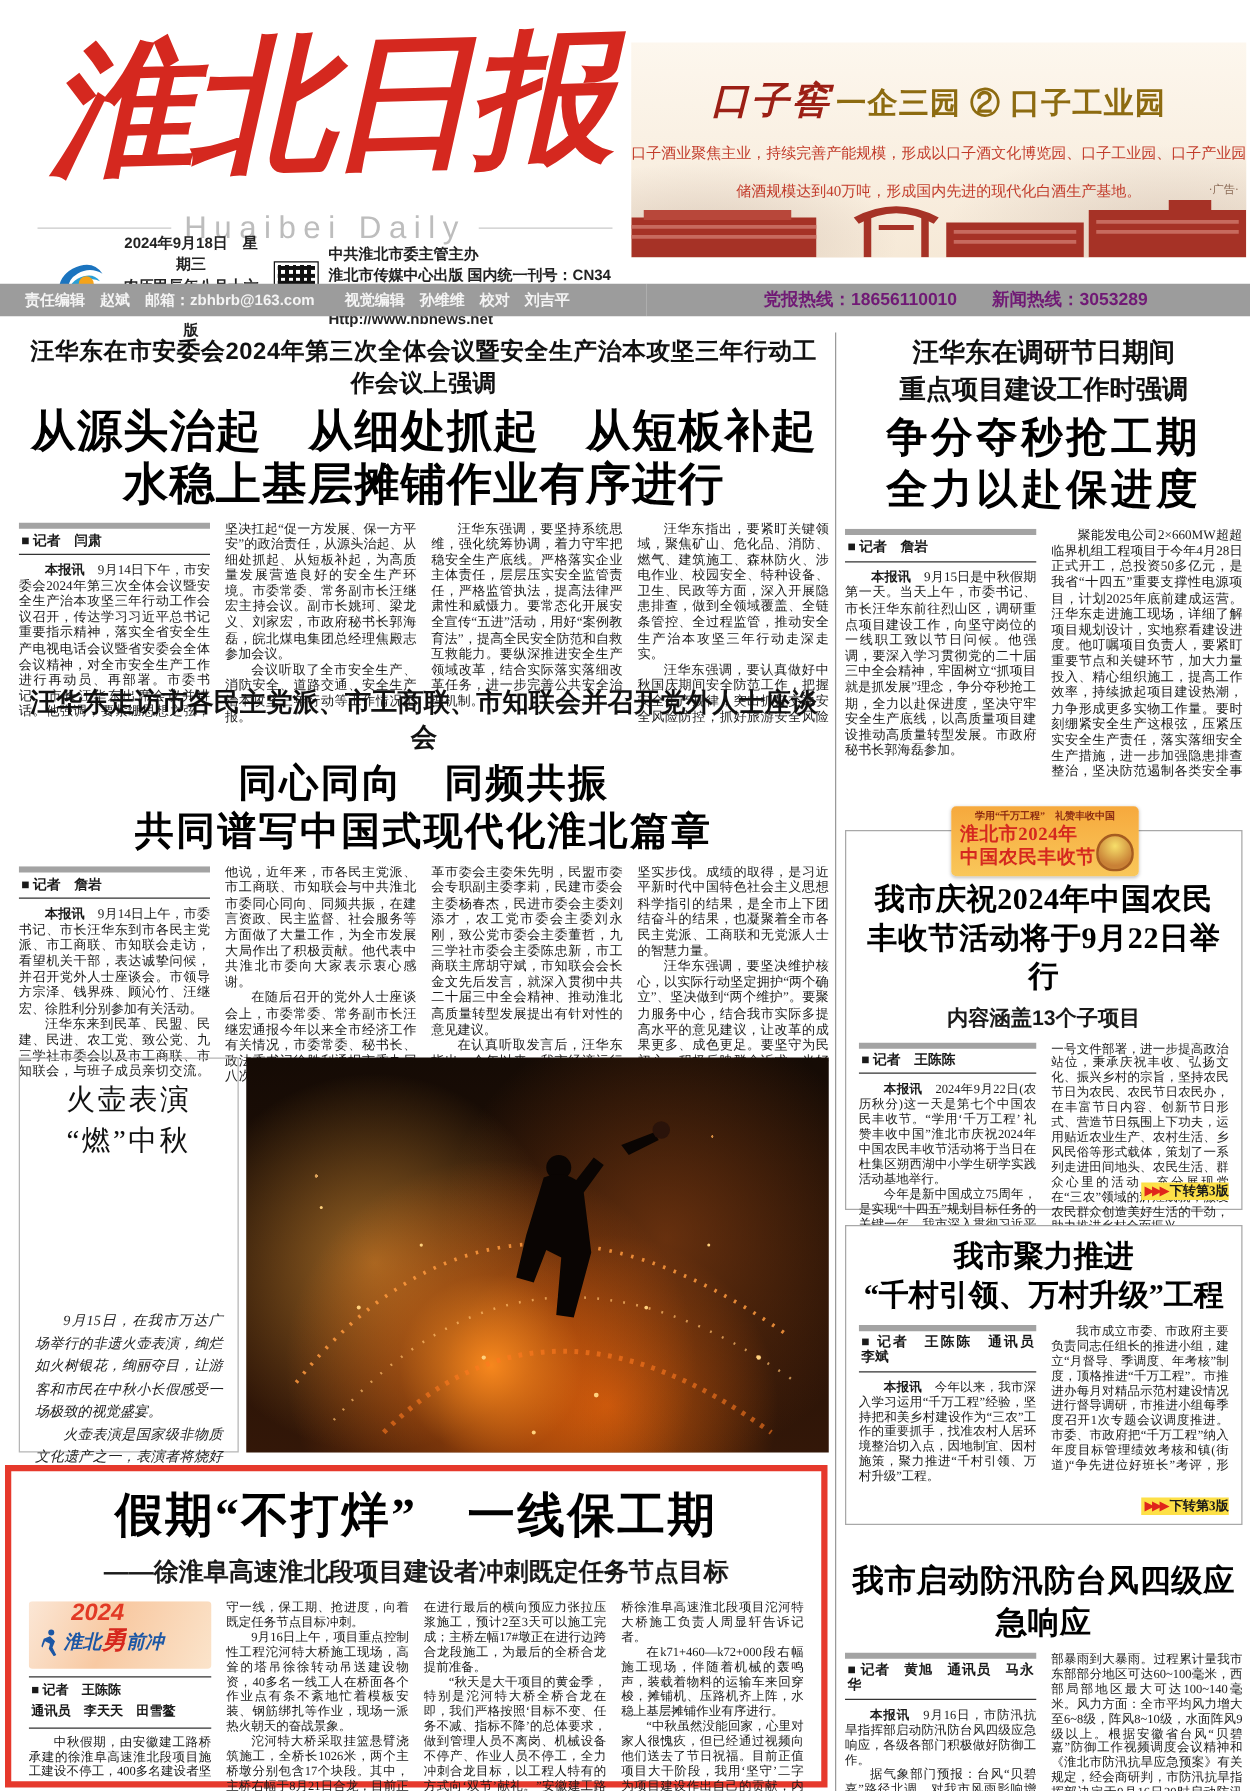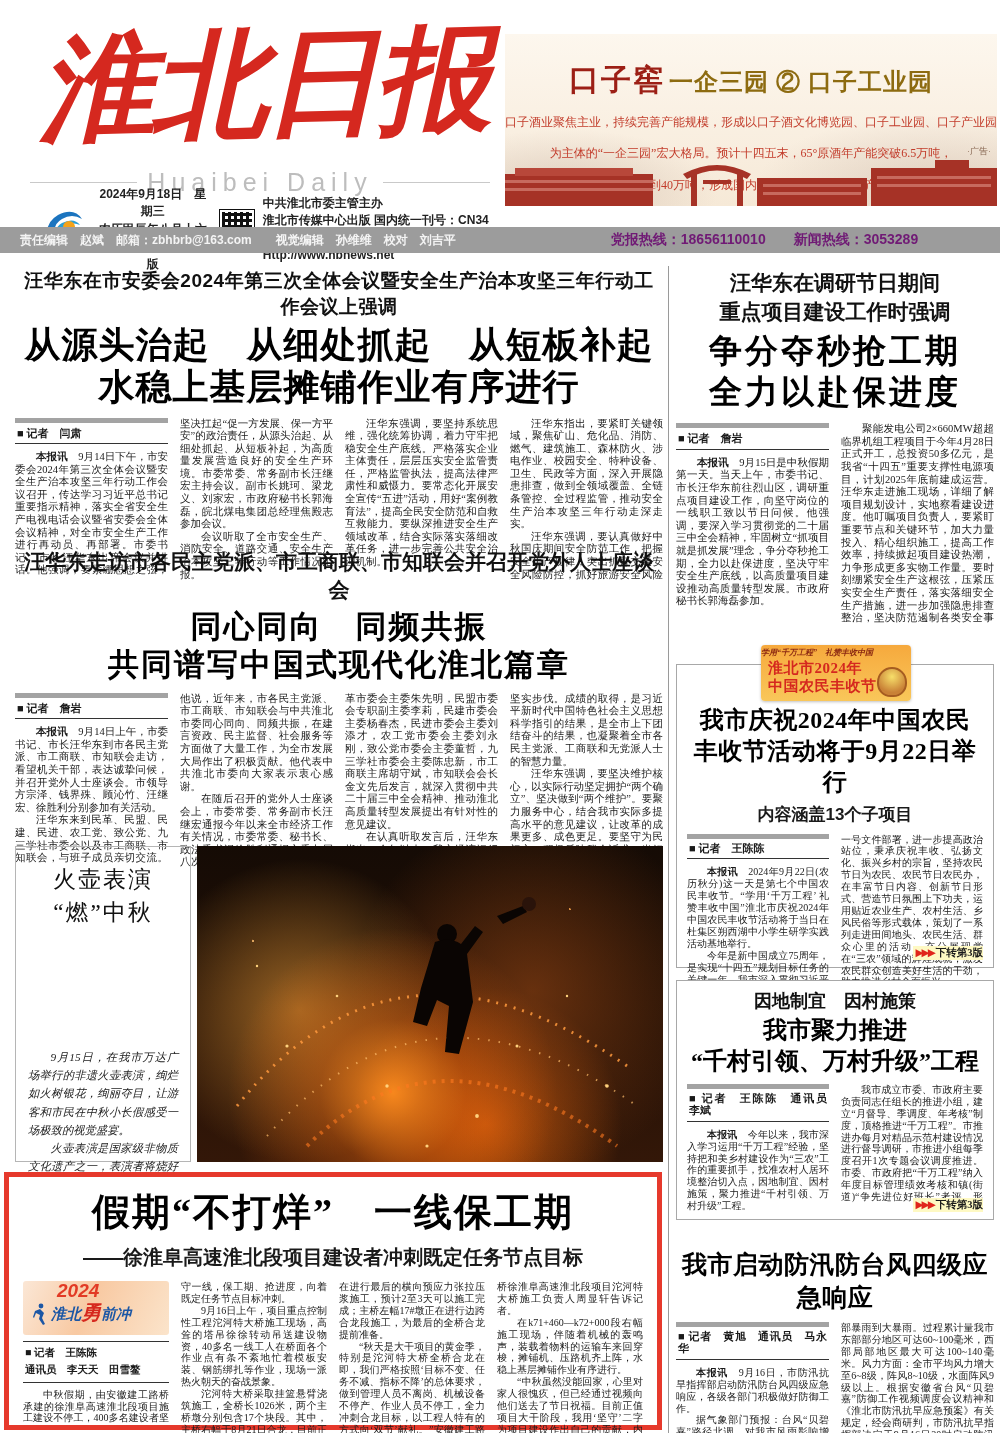--- a/index.html
+++ b/index.html
@@ -19,42 +19,42 @@
   .qr{width:34px;height:34px;background:
       repeating-linear-gradient(0deg,#111 0 3px,transparent 3px 6px),
       repeating-linear-gradient(90deg,#111 0 3px,#fff 3px 6px);border:2px solid #fff;outline:1px solid #111;}
   
   .ad{position:absolute;left:505px;top:34px;width:492px;height:172px;overflow:hidden;
       background:
         radial-gradient(ellipse 220px 90px at 12% 92%, rgba(189,166,152,.45), transparent 70%),
         radial-gradient(ellipse 260px 100px at 88% 88%, rgba(189,166,152,.4), transparent 70%),
         linear-gradient(#fdf7ee,#f6e9d7);text-align:center;}
   .ad-title{margin-top:26px;font-weight:900;}
-  .ad-title .cal{font-size:30px;color:#9c1f15;letter-spacing:2px;}
+  .ad-title .cal{font-size:30px;color:#9c1f15;font-style:italic;letter-spacing:2px;}
   .ad-title .gold{font-size:24px;color:#8d6b10;letter-spacing:1px;}
   .ad-lines{margin-top:6px;font-size:12px;font-weight:normal;color:#c23b2a;line-height:1.62;}
   .ad-mark{position:absolute;right:6px;bottom:48px;font-size:9px;color:#8a6a55;}
   .ad-sil{position:absolute;left:0;bottom:0;width:100%;height:52px;}
   
   .bar{position:absolute;top:227px;height:26px;background:#9c9c9c;display:flex;align-items:center;}
   .bar-left{left:0;width:497px;padding-left:20px;color:#f4f4f4;font-size:12px;font-weight:bold;
       font-family:"Liberation Sans",sans-serif;}
   .bar-right{left:517px;width:495px;justify-content:center;color:#701a75;font-size:14px;font-weight:bold;
       font-family:"Liberation Sans",sans-serif;}
   
   .vrule{position:absolute;left:668px;top:266px;width:1px;height:1167px;background:#9a9a9a;}
   .kicker{font-family:"Liberation Sans",sans-serif;font-weight:bold;text-align:center;color:#111;}
   .headline{font-weight:900;text-align:center;color:#000;}
   .cols{column-gap:12px;font-size:10.5px;line-height:12.6px;text-align:justify;overflow:hidden;}
   .cols p{margin:0;text-indent:2em;}
   .cols-4{column-count:4;}
   .cols-2{column-count:2;}
   .byline{border-top:5px solid #a3a3a3;border-bottom:1px solid #333;padding:4px 2px;font-weight:bold;
       font-size:11px;margin-bottom:7px;text-indent:0;break-inside:avoid;}
-  .jump{position:absolute;right:10px;bottom:7px;font-size:10.5px;font-weight:bold;background:#fef9c3;padding-left:3px;}
+  .jump{position:absolute;right:10px;bottom:7px;font-size:10.5px;font-weight:bold;background:#fde047;padding-left:3px;}
   .jump .arrows{color:#e0251b;letter-spacing:-2px;margin-right:2px;}
   
   #article1{position:absolute;left:15px;top:268px;width:648px;}
   #article1 .kicker{font-size:19px;letter-spacing:.5px;}
   #article1 .headline{font-family:"Liberation Sans",sans-serif;font-size:36px;line-height:1.16;margin-top:4px;letter-spacing:1px;}
   #article1 .cols{margin-top:10px;height:164px;}
   #article2{position:absolute;left:15px;top:548px;width:648px;}
   #article2 .kicker{font-size:21px;}
   #article2 .headline{font-size:31px;line-height:1.22;margin-top:4px;letter-spacing:2px;}
   #article2 .cols{margin-top:9px;height:182px;}
@@ -92,21 +92,21 @@
       font-size:10.5px;line-height:1.6;margin-bottom:6px;break-inside:avoid;}
   
   #r-a{position:absolute;left:676px;top:268px;width:318px;}
   #r-a .kicker{font-size:21px;line-height:1.4;}
   #r-a .headline{font-size:33px;line-height:1.25;letter-spacing:3px;margin-top:4px;}
   #r-a .cols{margin-top:10px;height:202px;}
   .rbox{position:absolute;left:676px;width:318px;border:1px solid #a8a8a8;box-sizing:border-box;background:#fff;}
   #r-b{top:664px;height:304px;padding:40px 10px 6px;}
   .harvest-banner{position:absolute;left:84px;top:-20px;width:150px;height:56px;border-radius:4px;
       background:linear-gradient(#f6a93d,#f9c75a);box-shadow:0 1px 3px rgba(0,0,0,.25);overflow:hidden;}
-  .hb-top{font-size:8px;color:#8c2a12;text-align:left;margin-top:2px;font-weight:bold;font-style:italic;}
+  .hb-top{font-size:8px;color:#8c2a12;text-align:center;margin-top:2px;font-weight:bold;}
   .hb-main{font-size:15px;font-weight:900;color:#d5281f;text-align:left;line-height:1.22;padding-left:7px;margin-top:1px;letter-spacing:.5px;}
   .hb-basket{position:absolute;right:4px;bottom:4px;width:26px;height:26px;border-radius:50% 50% 45% 45%;
       background:radial-gradient(circle at 50% 30%,#f7df6a,#c98136 70%);border:2px solid #a55c20;}
   #r-b .headline{font-size:24px;line-height:1.3;letter-spacing:.5px;}
   #r-b .subhead{font-family:"Liberation Sans",sans-serif;font-weight:bold;font-size:17px;text-align:center;margin-top:4px;}
   #r-b .cols{margin-top:8px;height:164px;font-size:10px;line-height:11.9px;}
   #r-c{top:980px;height:240px;padding:8px 10px 6px;}
   #r-c .kicker{font-size:18px;}
   #r-c .headline{font-size:24px;line-height:1.3;margin-top:2px;}
   #r-c .cols{margin-top:7px;height:128px;font-size:10px;line-height:11.8px;}
@@ -146,21 +146,20 @@
     </span>
   </div>
 
   <div class="ad">
     <div class="ad-title">
       <span class="cal">口子窖</span>
       <span class="gold">一企三园 ② 口子工业园</span>
     </div>
     <div class="ad-lines">
         <p>口子酒业聚焦主业，持续完善产能规模，形成以口子酒文化博览园、口子工业园、口子产业园</p>
-        <p>为主体的“一企三园”宏大格局。预计十四五末，65°原酒年产能突破6.5万吨，</p>
         <p>储酒规模达到40万吨，形成国内先进的现代化白酒生产基地。</p>
       </div>
     <div class="ad-mark">·广告·</div>
     <svg class="ad-sil" viewBox="0 0 492 52" preserveAspectRatio="none">
       <rect x="0" y="20" width="148" height="32" fill="#a63226"></rect>
       <rect x="10" y="14" width="118" height="8" fill="#b8473a"></rect>
       <rect x="0" y="26" width="148" height="3" fill="#c76a5e"></rect>
       <rect x="0" y="34" width="148" height="3" fill="#c76a5e"></rect>
       <path d="M186 52 V18 h6 V52 Z M232 52 V18 h6 V52 Z" fill="#a63226"></path>
       <path d="M178 20 Q212 2 246 20 l-4 5 Q212 8 182 25 Z" fill="#a63226"></path>
@@ -324,21 +323,20 @@
           <p><b>本报讯　</b>2024年9月22日(农历秋分)这一天是第七个中国农民丰收节。“学用‘千万工程’ 礼赞丰收中国”淮北市庆祝2024年中国农民丰收节活动将于当日在杜集区朔西湖中小学生研学实践活动基地举行。</p>
           <p>今年是新中国成立75周年，是实现“十四五”规划目标任务的关键一年。我市深入贯彻习近平总书记重要指示精神，根据中央一号文件部署，进一步提高政治站位，秉承庆祝丰收、弘扬文化、振兴乡村的宗旨，坚持农民节日为农民、农民节日农民办，在丰富节日内容、创新节日形式、营造节日氛围上下功夫，运用贴近农业生产、农村生活、乡风民俗等形式载体，策划了一系列走进田间地头、农民生活、群众心里的活动，充分展现党在“三农”领域的辉煌成就，激发农民群众创造美好生活的干劲，助力推进乡村全面振兴。</p>
         </div>
     </div>
     <div class="jump">
       <span class="arrows">▶▶▶</span><span>下转第3版</span>
     </div>
   </div>
 
   <div id="r-c" class="rbox">
-    <div class="kicker">因地制宜　因村施策</div>
     <div class="headline">
       <span>我市聚力推进</span><br>
       <span>“千村引领、万村升级”工程</span>
     </div>
     <div class="cols cols-2">
       <div class="byline">■ 记者　王陈陈　通讯员　李斌</div>
       <div>
           <p><b>本报讯　</b>今年以来，我市深入学习运用“千万工程”经验，坚持把和美乡村建设作为“三农”工作的重要抓手，找准农村人居环境整治切入点，因地制宜、因村施策，聚力推进“千村引领、万村升级”工程。</p>
           <p>我市成立市委、市政府主要负责同志任组长的推进小组，建立“月督导、季调度、年考核”制度，顶格推进“千万工程”。市推进办每月对精品示范村建设情况进行督导调研，市推进小组每季度召开1次专题会议调度推进。市委、市政府把“千万工程”纳入年度目标管理绩效考核和镇(街道)“争先进位好班长”考评，形成加压加速、赶超进位的工作氛围。</p>
         </div>

